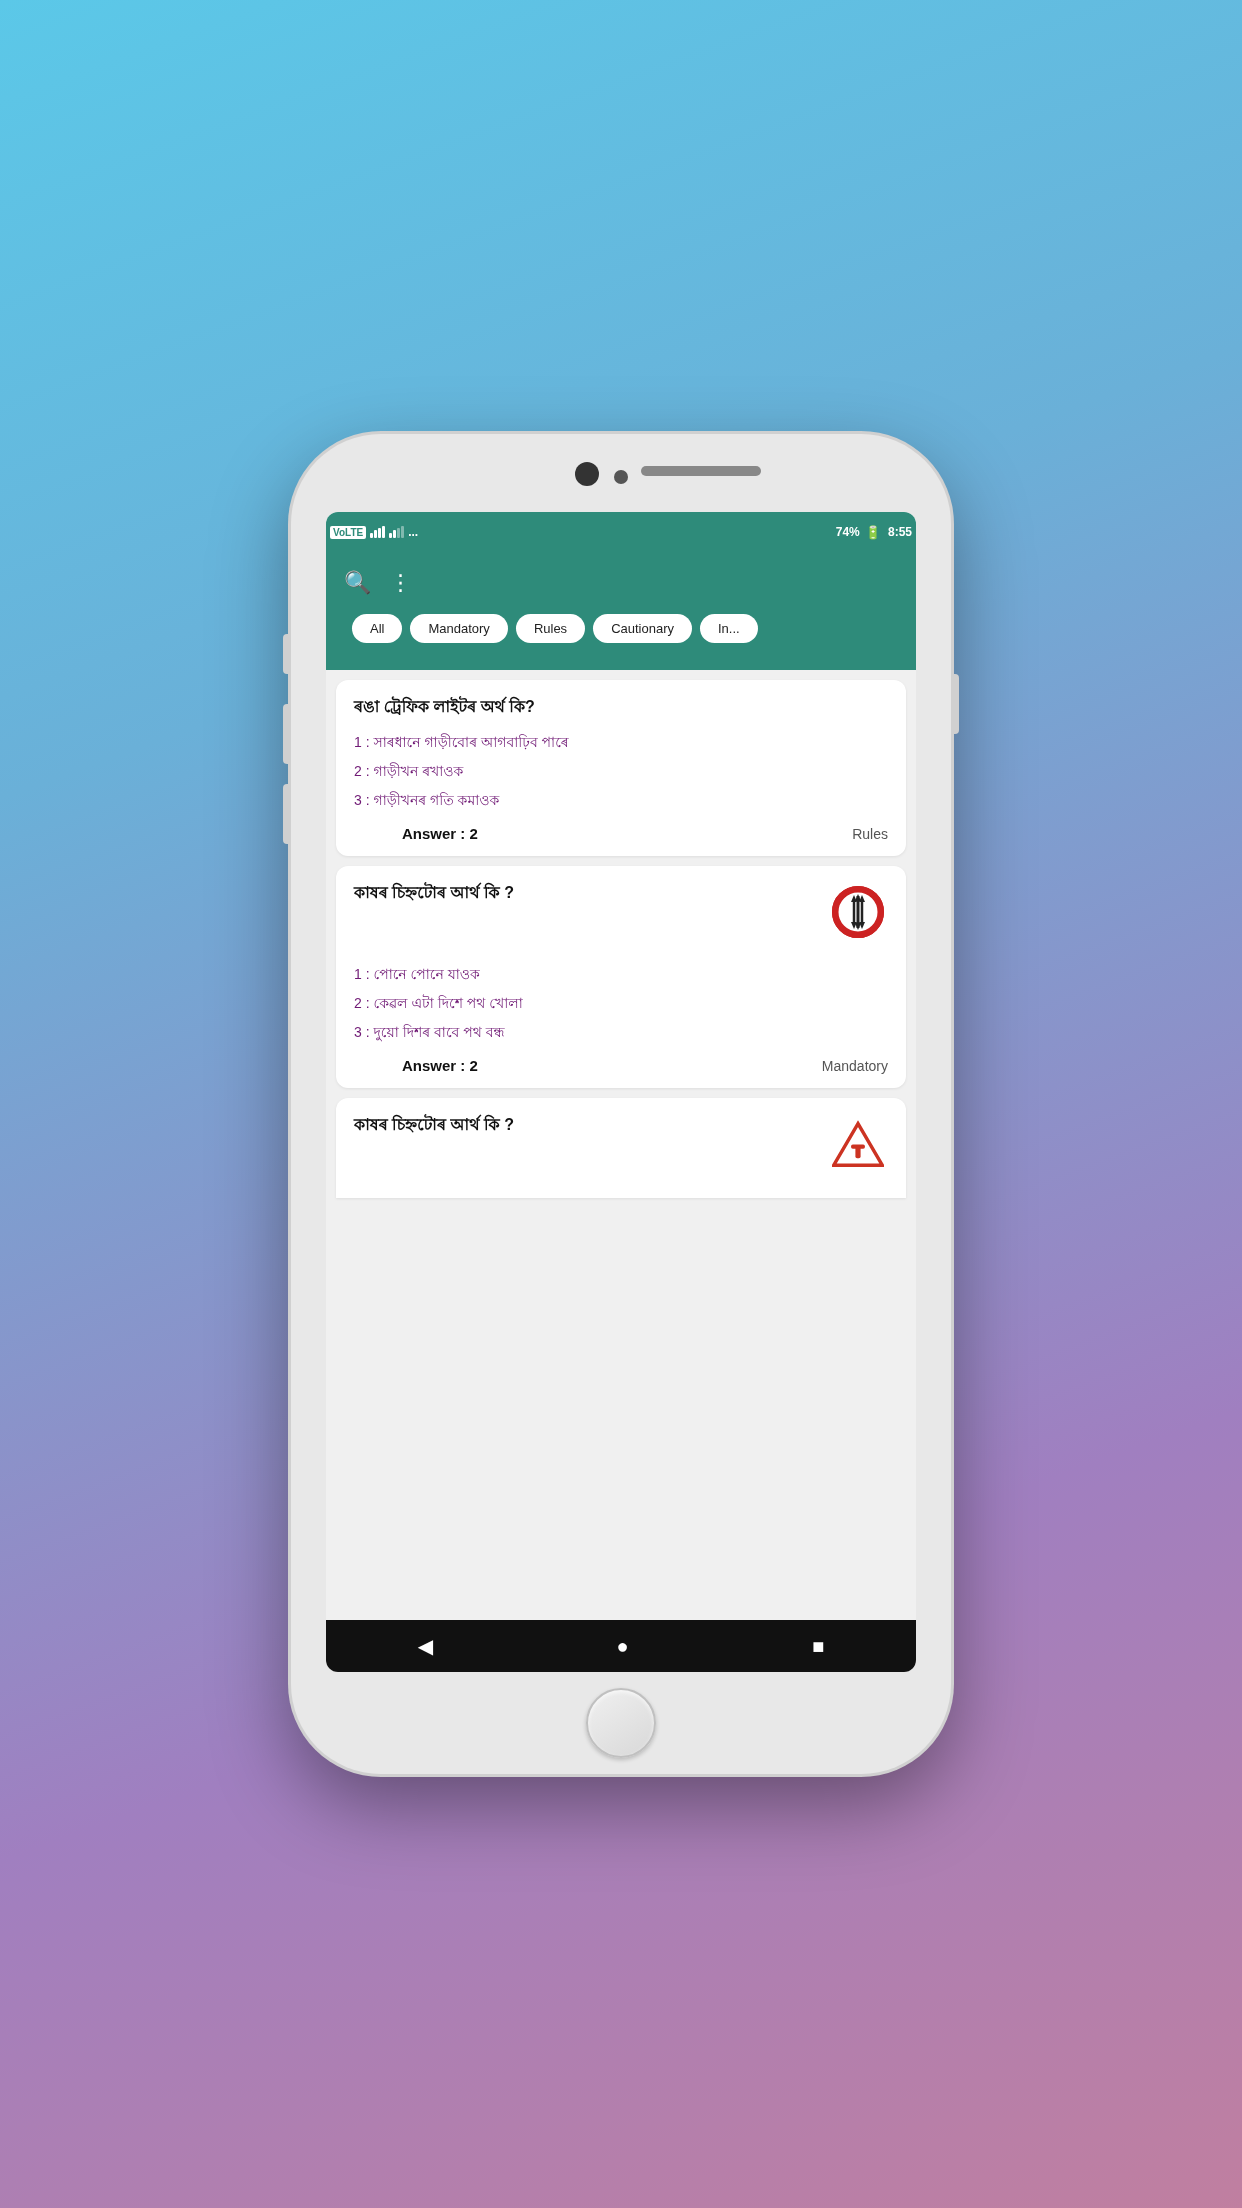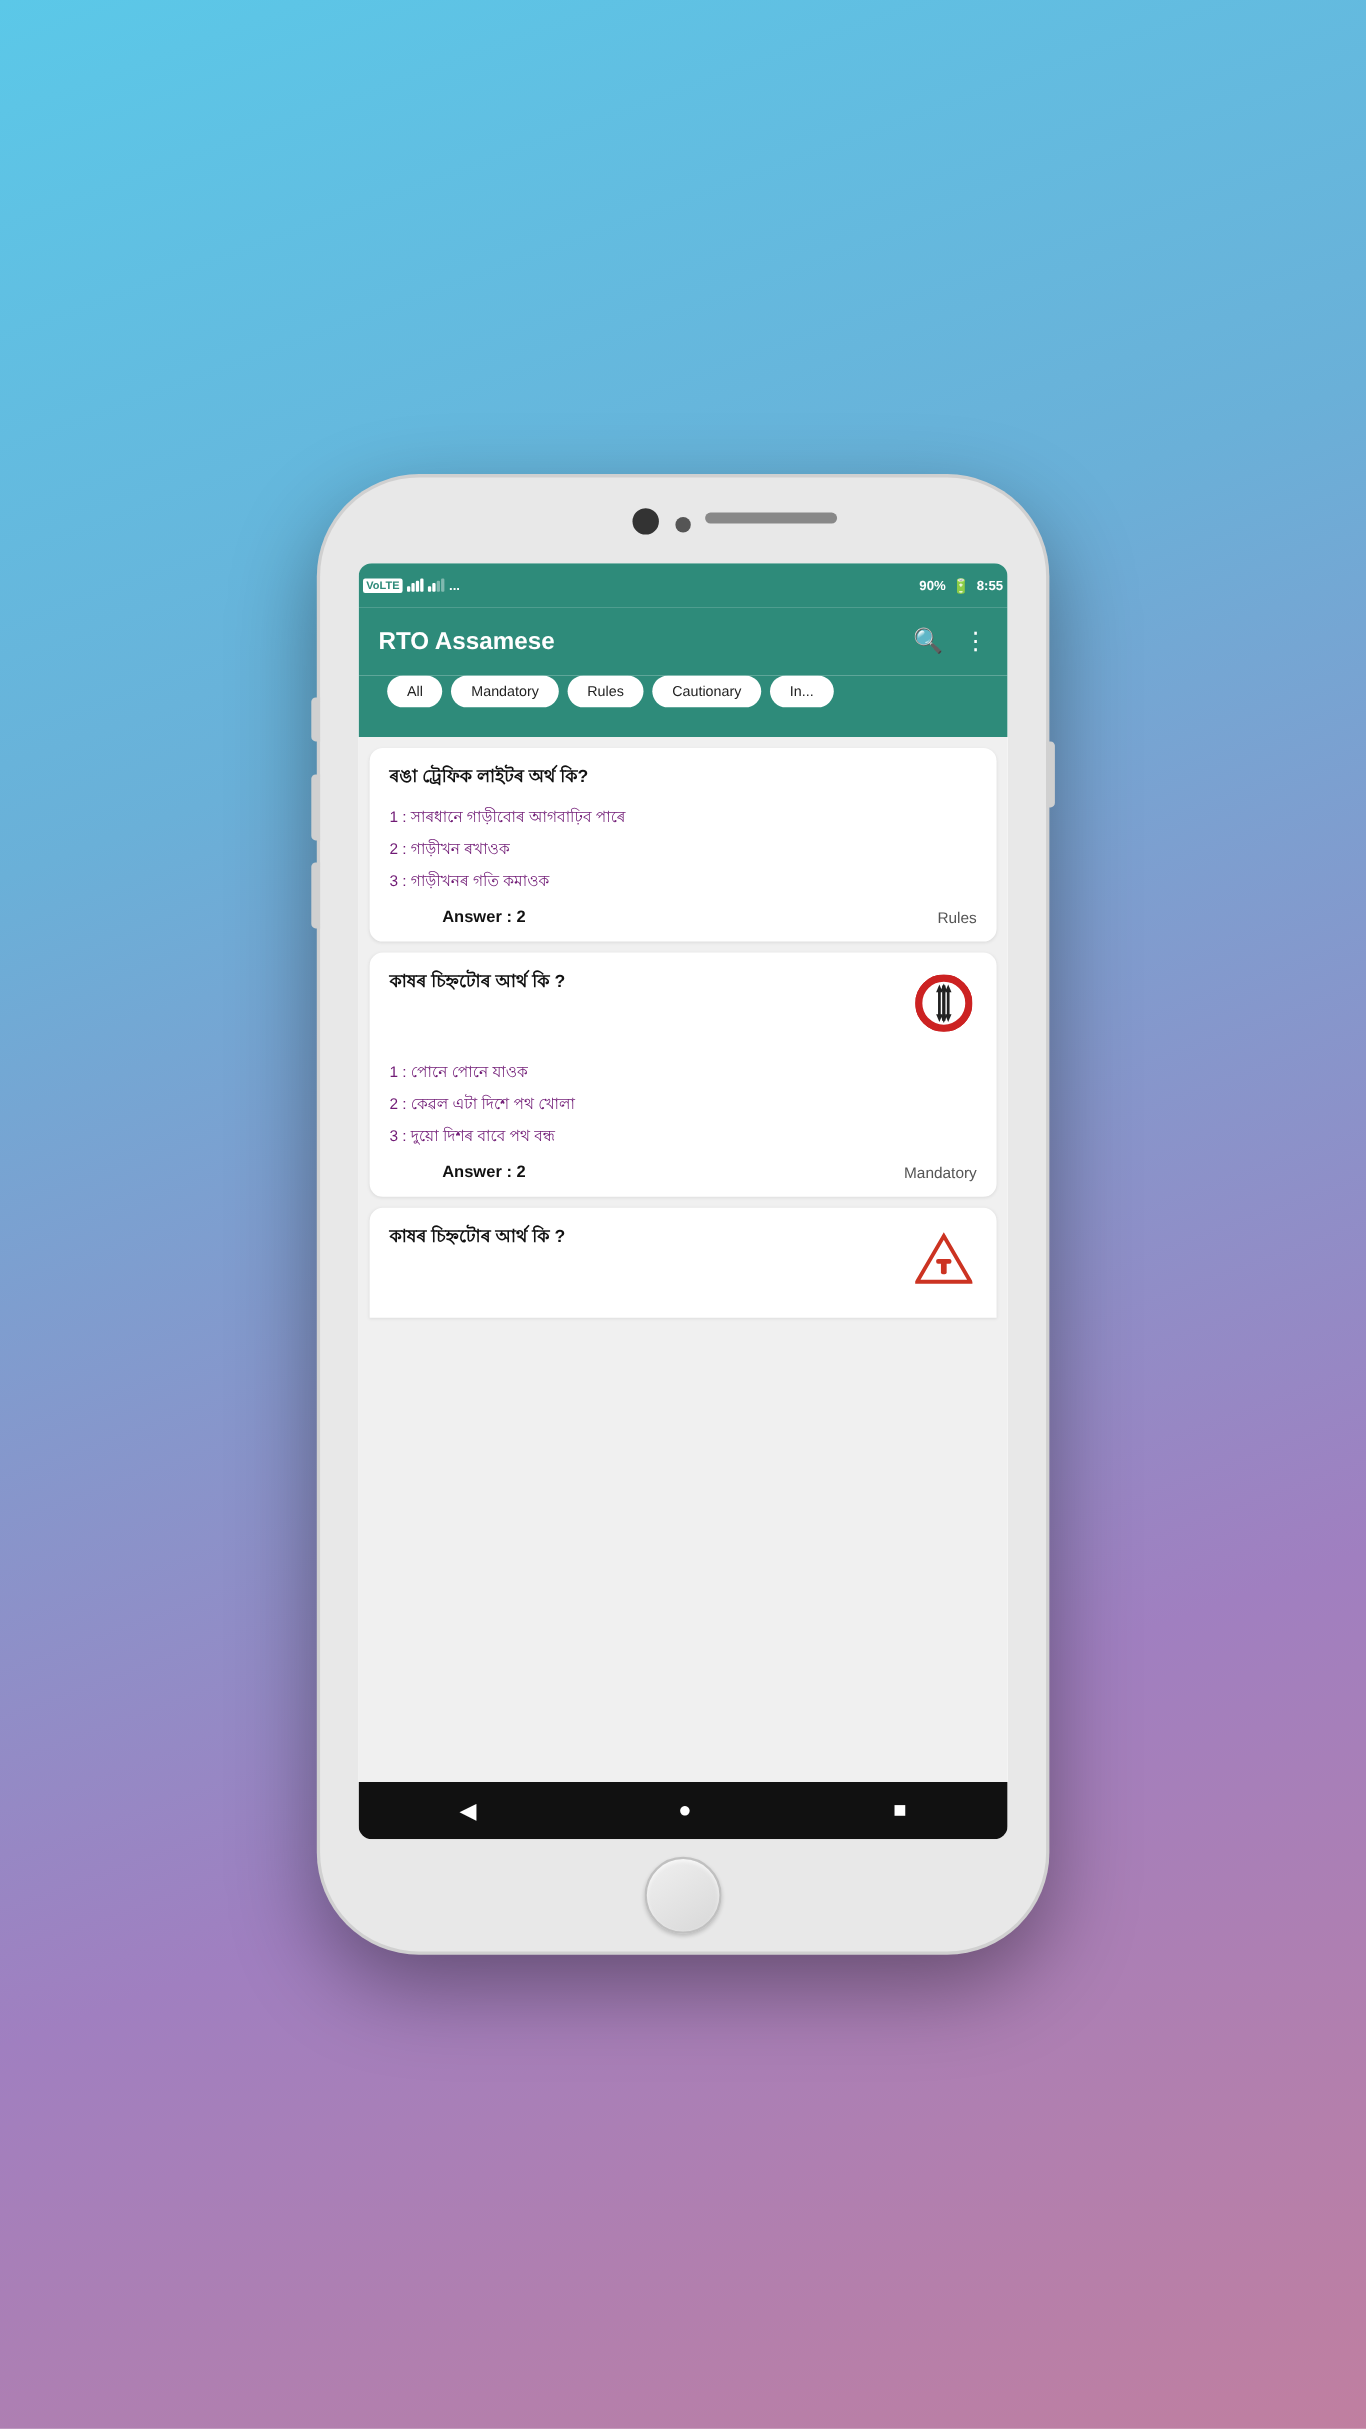--- a/index.html
+++ b/index.html
@@ -358,28 +358,27 @@
         </div>
         <div class="signal-bars">
           <div class="bar" style="height:5px;"></div>
           <div class="bar" style="height:8px;"></div>
           <div class="bar" style="height:10px;background:rgba(255,255,255,0.4);"></div>
           <div class="bar" style="height:12px;background:rgba(255,255,255,0.4);"></div>
         </div>
         <span style="font-size:12px;">...</span>
       </div>
       <div class="status-right">
-        <span>90%</span>
+        <span>74%</span>
         <span style="font-size:13px;">🔋</span>
         <span>8:55</span>
       </div>
     </div>
 
     <div class="app-bar">
-      <span class="app-title">RTO Assamese</span>
       <div class="app-bar-icons">
         <span style="font-size:22px; cursor:pointer;">🔍</span>
         <span style="font-size:22px; cursor:pointer;">⋮</span>
       </div>
     </div>
 
     <div class="filter-tabs">
       <div class="filter-tab">All</div>
       <div class="filter-tab">Mandatory</div>
       <div class="filter-tab">Rules</div>

